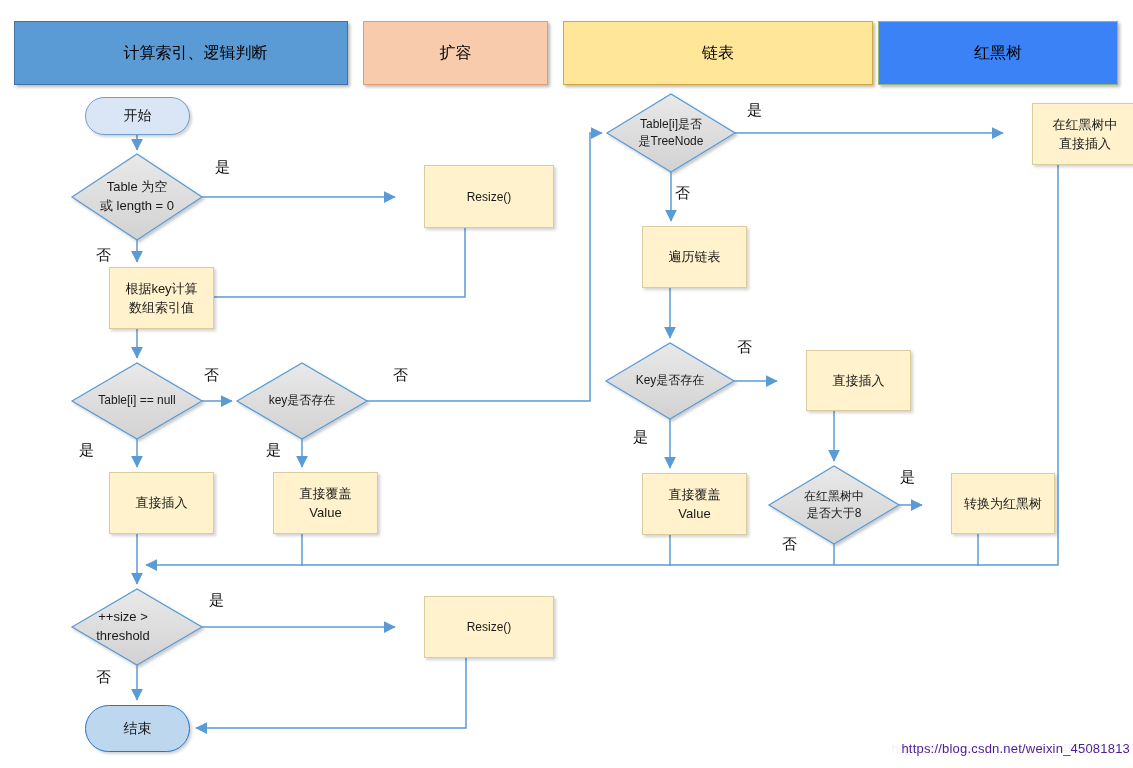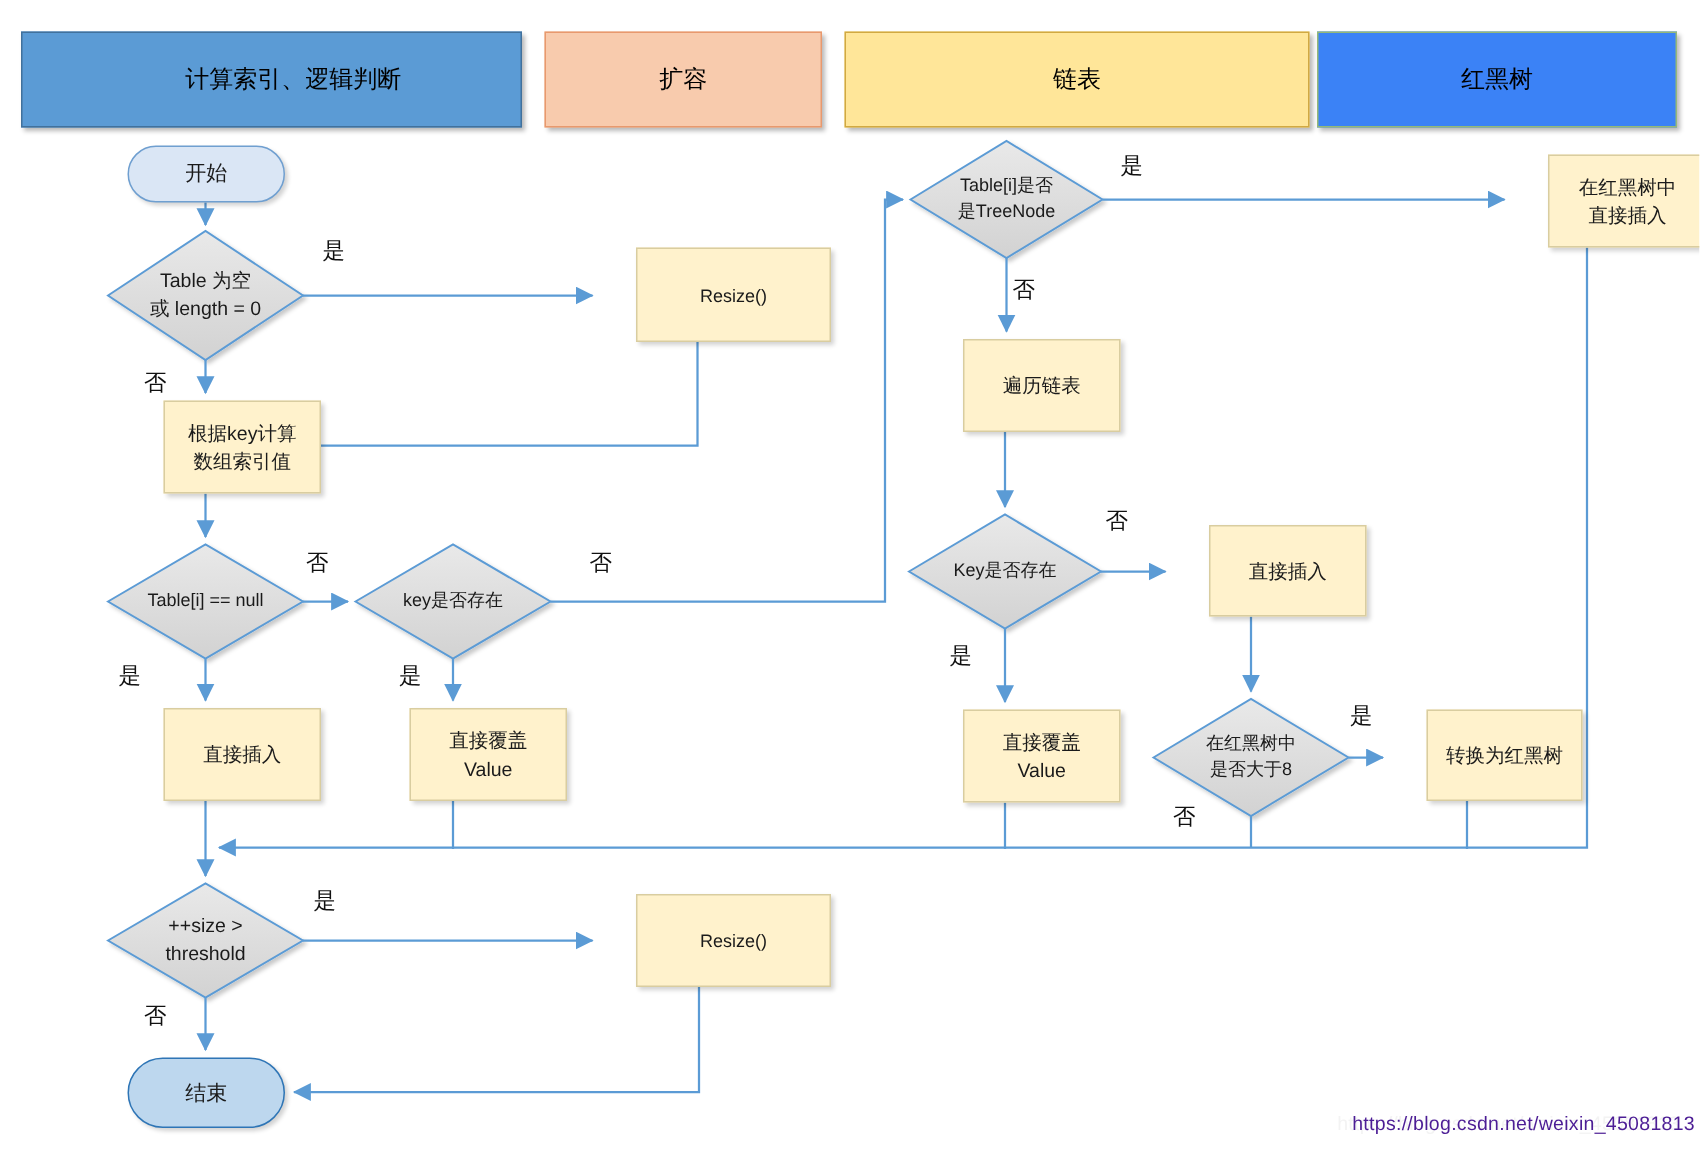--- a/index.html
+++ b/index.html
@@ -171,21 +171,21 @@
     <div>Table[i]是否</div>
     <div>是TreeNode</div>
   </div>
   <div class="dlabel" style="left:670px;top:381px;">
     <div>Key是否存在</div>
   </div>
   <div class="dlabel" style="left:834px;top:505px;">
     <div>在红黑树中</div>
     <div>是否大于8</div>
   </div>
-  <div class="dlabel" style="left:137px;top:627px;font-size:13px;text-align:center;">
+  <div class="dlabel" style="left:123px;top:627px;font-size:13px;text-align:center;">
     <div>++size &gt;</div>
     <div>threshold</div>
   </div>
 
   <span class="elabel" style="left:215px;top:158px;">是</span>
   <span class="elabel" style="left:96px;top:246px;">否</span>
   <span class="elabel" style="left:204px;top:366px;">否</span>
   <span class="elabel" style="left:79px;top:441px;">是</span>
   <span class="elabel" style="left:266px;top:441px;">是</span>
   <span class="elabel" style="left:393px;top:366px;">否</span>

